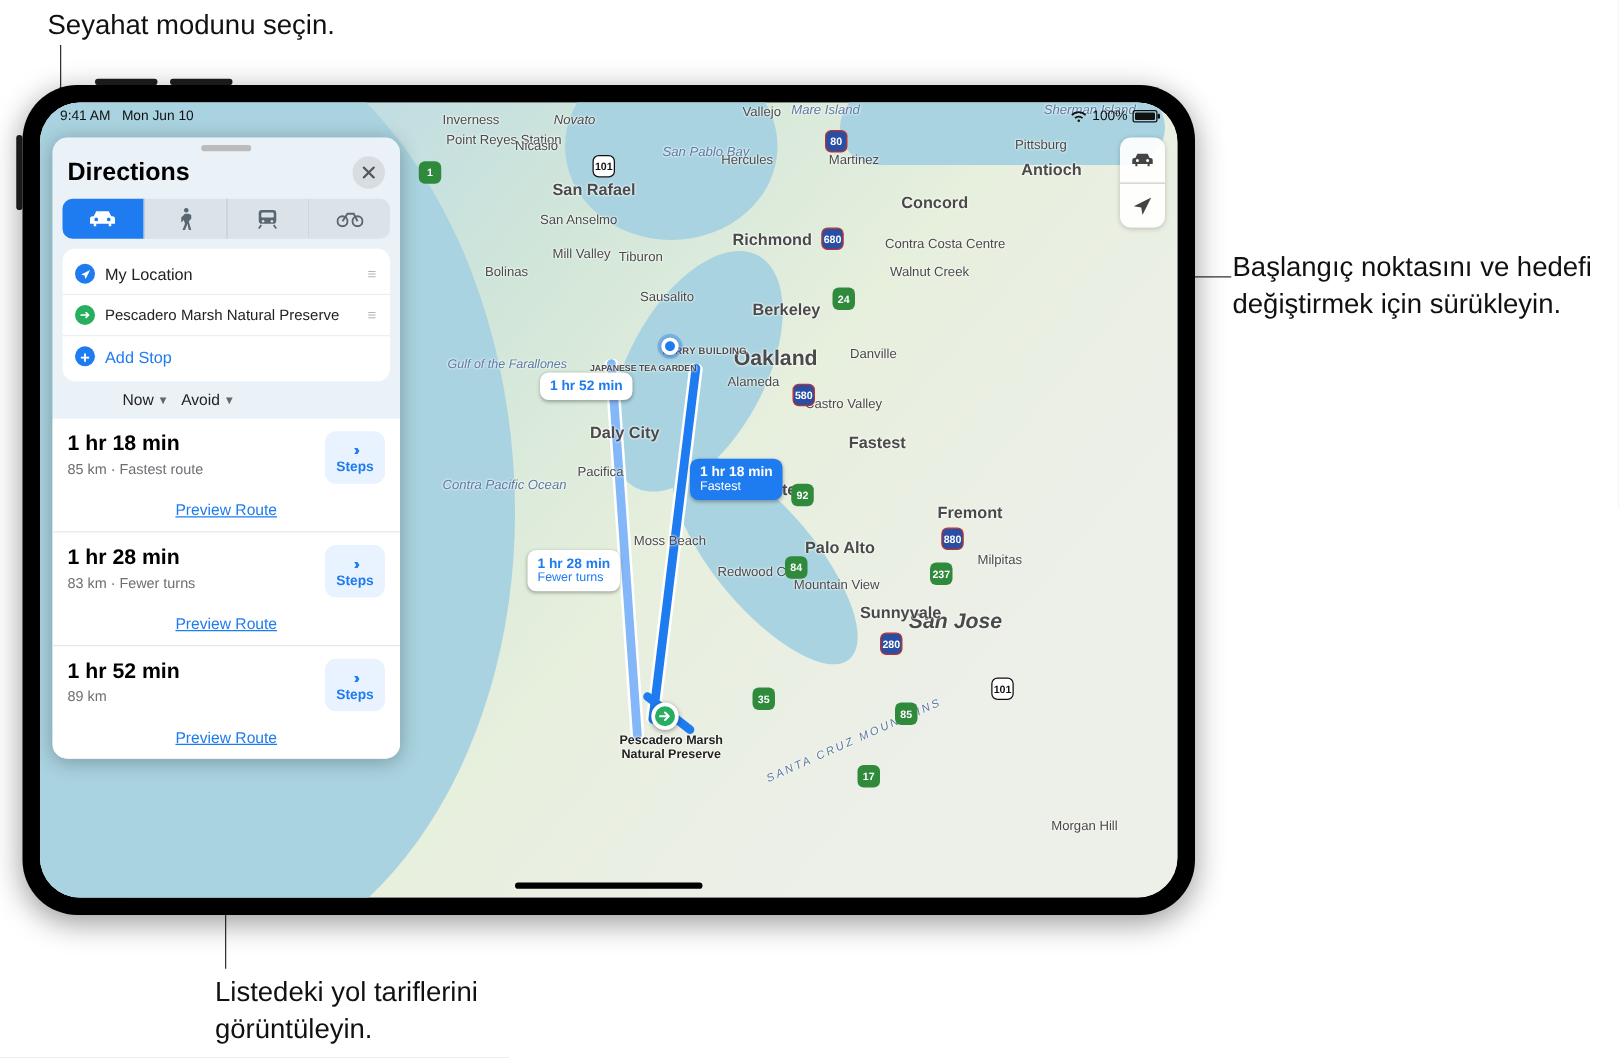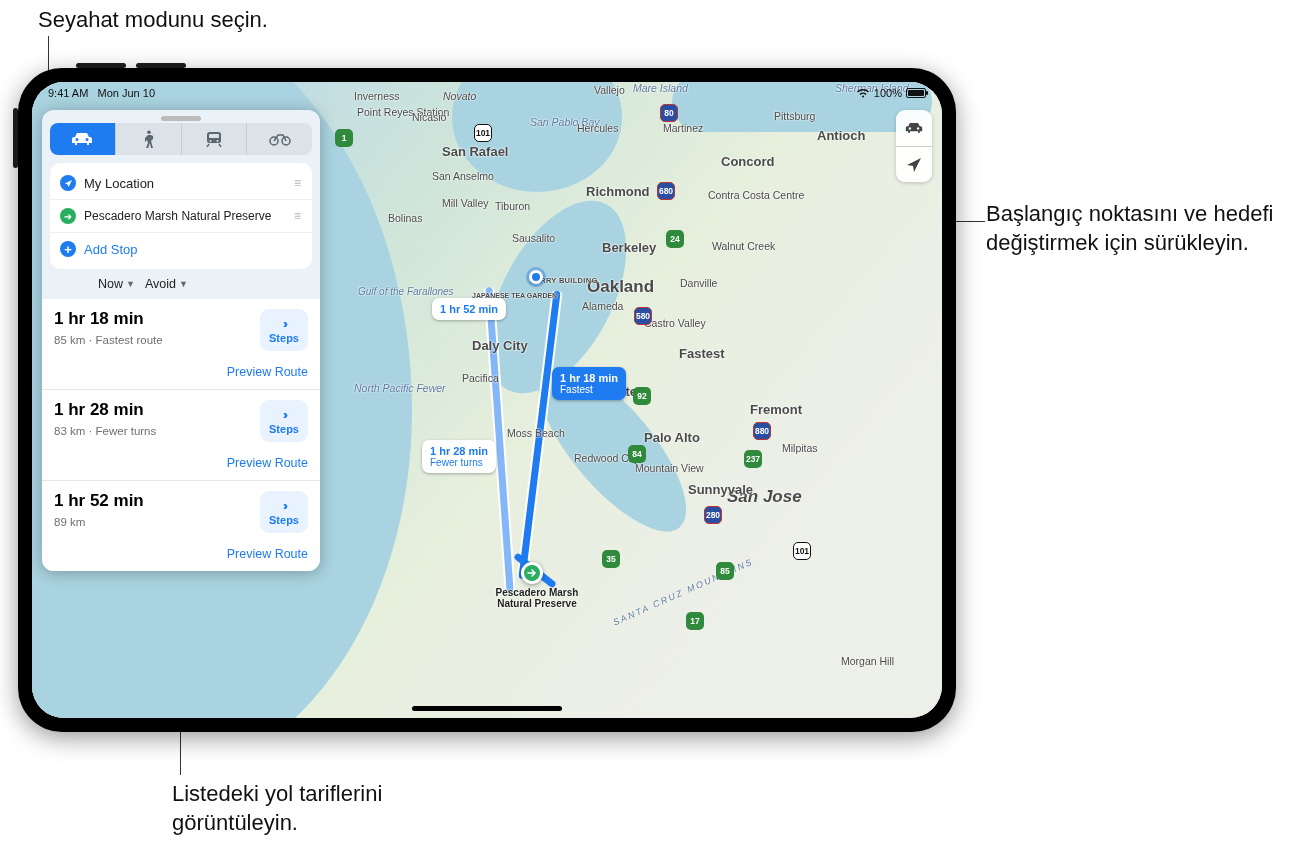--- a/index.html
+++ b/index.html
@@ -219,21 +219,21 @@
     width:48px; height:42px; background:#e9f2ff;
     border:none; border-radius:9px;
     color:#1f7cf0; font-size:11px; font-weight:600;
     display:flex; flex-direction:column; align-items:center; justify-content:center;
     gap:1px;
   }
   .route-card .steps-btn .chevs { letter-spacing:-3px; font-size:12px; }
   .route-card .preview {
     grid-column:1 / span 2; margin-top:14px;
     font-size:12.5px; color:#1f7cf0;
-    background:transparent; border:none; text-align:right; padding:0;
+    background:transparent; border:none; text-align:center; padding:0;text-decoration:underline;
   }
 
   .home-bar { position:absolute; bottom:7px; left:50%; transform:translateX(-50%); width:150px; height:5px; background:#000; border-radius:3px; z-index:30; }
 
 </style>
 </head>
 <body>
 
 <div class="callout" style="left:38px; top:6px;">Seyahat modunu seçin.</div>
 <div class="callout-line" style="left:48px; top:36px; width:1px; height:148px;"></div>
@@ -276,40 +276,40 @@
       <div class="water" style="left:470px; top:110px; width:110px; height:210px; transform:rotate(28deg);"></div>
       <div class="water" style="left:540px; top:260px; width:80px; height:210px; transform:rotate(-40deg);"></div>
       <div class="water" style="left:640px; top:-10px; width:260px; height:60px; border-radius:30px;"></div>
 
       <div class="route out" style="left:502px; top:208px; width:11px; height:290px; transform:rotate(7deg);"></div>
       <div class="route blue" style="left:504px; top:208px; width:7px; height:290px; transform:rotate(7deg);"></div>
       <div class="route out" style="left:462px; top:205px; width:11px; height:305px; transform:rotate(-4deg);"></div>
       <div class="route blue" style="left:464px; top:205px; width:7px; height:305px; transform:rotate(-4deg); opacity:.55;"></div>
       <div class="route blue" style="left:478px; top:485px; width:50px; height:7px; transform:rotate(38deg);"></div>
 
-      <div class="city-label note" style="left:322px; top:300px; width:60px; text-align:center;">North Pacific Fewer</div>
+      <div class="city-label note" style="left:322px; top:300px; width:60px; text-align:center;">Contra Pacific Ocean</div>
       <div class="city-label note" style="left:498px; top:34px; width:50px; text-align:center;">San Pablo Bay</div>
       <div class="city-label note" style="left:326px; top:204px; width:60px; text-align:center; font-size:10px;">Gulf of the Farallones</div>
       <div class="city-label note" style="left:803px; top:0px;">Sherman Island</div>
       <div class="city-label note" style="left:601px; top:0px;">Mare Island</div>
       <div class="city-label note" style="left:575px; top:505px; transform:rotate(-24deg); letter-spacing:2px; font-size:9px;">SANTA CRUZ MOUNTAINS</div>
 
       <div class="city-label big" style="left:555px; top:195px;">Oakland</div>
       <div class="city-label big" style="left:695px; top:405px;font-style:italic;">San Jose</div>
       <div class="city-label med" style="left:410px; top:62px;">San Rafael</div>
       <div class="city-label med" style="left:554px; top:102px;">Richmond</div>
       <div class="city-label med" style="left:570px; top:158px;">Berkeley</div>
       <div class="city-label" style="left:562px; top:2px;">Vallejo</div>
       <div class="city-label med" style="left:689px; top:72px;">Concord</div>
       <div class="city-label med" style="left:785px; top:46px;">Antioch</div>
-      <div class="city-label" style="left:742px; top:28px;">Pittsburg</div>
+      <div class="city-label" style="left:780px; top:28px;">Pittsburg</div>
       <div class="city-label" style="left:631px; top:40px;">Martinez</div>
       <div class="city-label" style="left:545px; top:40px;">Hercules</div>
       <div class="city-label" style="left:648px; top:195px;">Danville</div>
-      <div class="city-label" style="left:680px; top:130px;margin-top:28px;">Walnut Creek</div>
+      <div class="city-label" style="left:680px; top:130px;">Walnut Creek</div>
       <div class="city-label" style="left:676px; top:107px;">Contra Costa Centre</div>
       <div class="city-label" style="left:612px; top:235px;">Castro Valley</div>
       <div class="city-label med" style="left:647px; top:264px;">Fastest</div>
       <div class="city-label med" style="left:718px; top:320px;">Fremont</div>
       <div class="city-label" style="left:750px; top:360px;">Milpitas</div>
       <div class="city-label med" style="left:656px; top:400px;">Sunnyvale</div>
       <div class="city-label" style="left:603px; top:380px;">Mountain View</div>
       <div class="city-label med" style="left:612px; top:348px;">Palo Alto</div>
       <div class="city-label" style="left:542px; top:370px;">Redwood City</div>
       <div class="city-label med" style="left:548px; top:302px;">San Mateo</div>
@@ -375,20 +375,28 @@
         <button>
           <svg width="16" height="16" viewBox="0 0 16 16">
               <path fill="#444" d="M1 8l14-7-7 14-1-6-6-1z"></path>
             </svg>
         </button>
       </div>
     </div>
 
     <div class="panel">
       <div class="panel-grabber"></div>
+      <div class="panel-head">
+        <h1>Directions</h1>
+        <button class="close-btn">
+          <svg width="10" height="10" viewBox="0 0 10 10">
+              <path d="M1 1l8 8M9 1l-8 8" stroke="#555" stroke-width="1.8" stroke-linecap="round"></path>
+            </svg>
+        </button>
+      </div>
 
       <div class="mode-row">
         <button class="mode-btn sel">
           <svg width="22" height="16" viewBox="0 0 22 16">
               <path fill="currentColor" d="M4 6l2-4h10l2 4h1a2 2 0 012 2v4h-3v2h-2v-2H6v2H4v-2H1V8a2 2 0 012-2h1zm2 4a1.5 1.5 0 100-3 1.5 1.5 0 000 3zm10 0a1.5 1.5 0 100-3 1.5 1.5 0 000 3z"></path>
             </svg>
         </button>
         <button class="mode-btn">
           <svg width="14" height="18" viewBox="0 0 14 18">
               <circle cx="8" cy="2.2" r="1.8" fill="currentColor"></circle>

